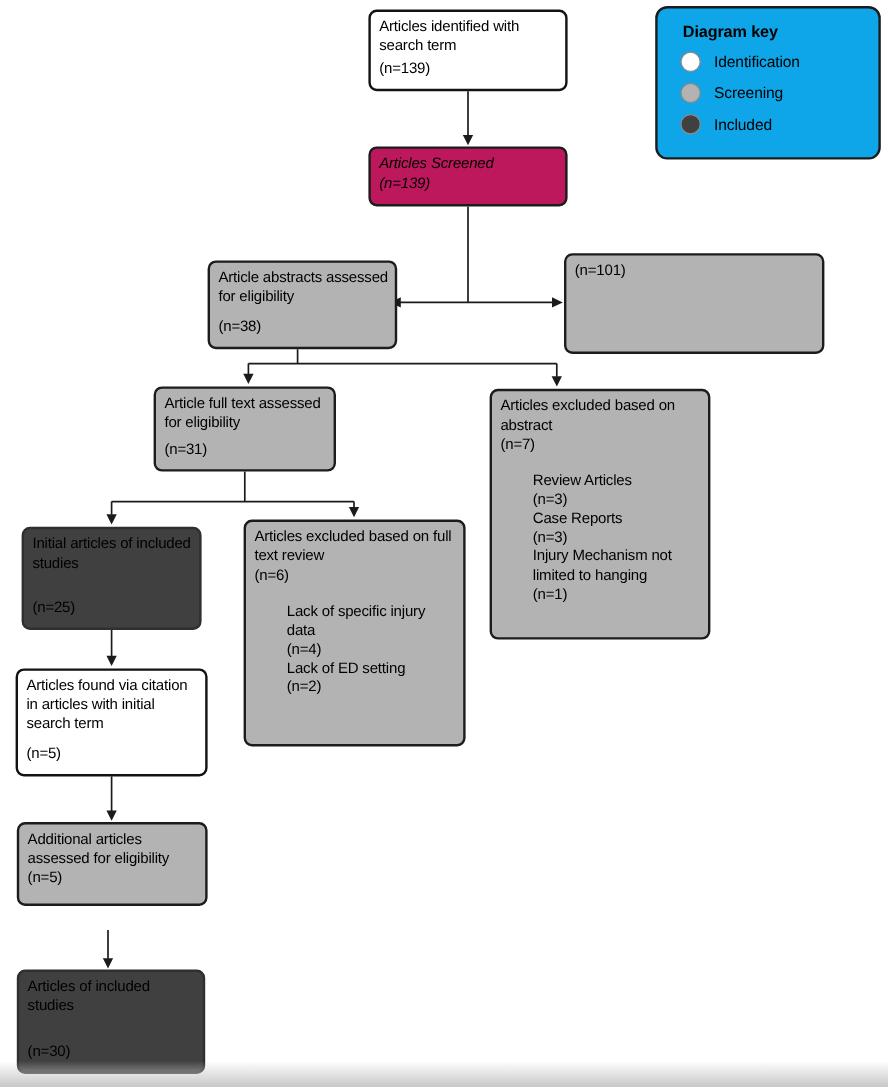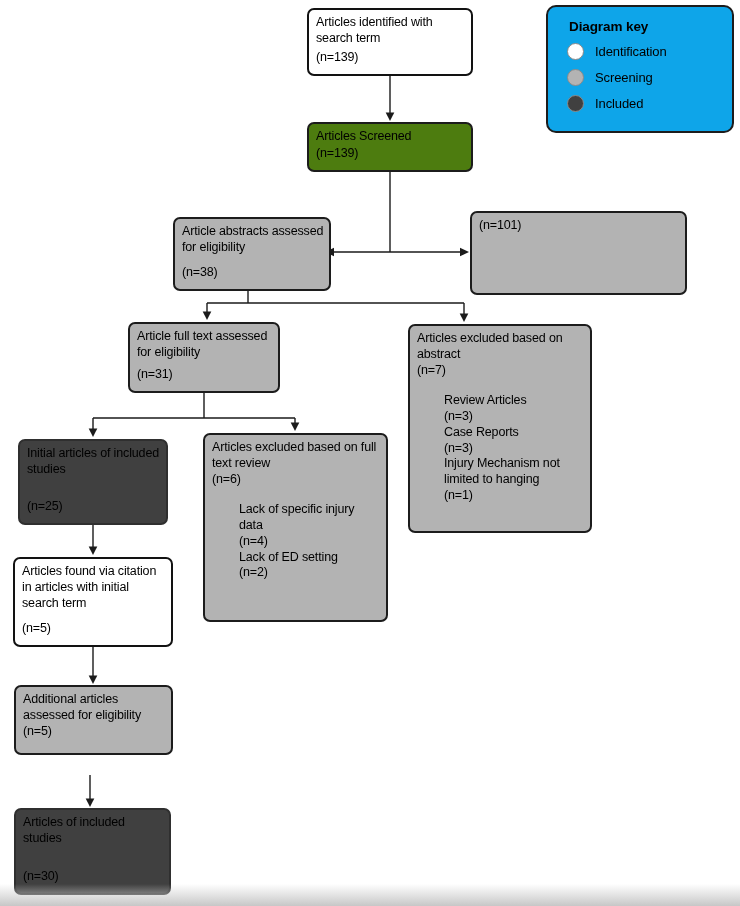--- a/index.html
+++ b/index.html
@@ -88,21 +88,21 @@
       <span class="key-dot" style="background: rgb(64, 64, 64);"></span>
       <span class="key-label">Included</span>
     </div>
   </div>
 
   <div class="box white flexsb" id="box-identified" style="background: rgb(255, 255, 255);">
     <div>Articles identified with search term</div>
     <div>(n=139)</div>
   </div>
 
-  <div class="box flexsb" id="box-screened" style="background: #4d7c0f;">
+  <div class="box flexsb" id="box-screened" style="background: #be185d; font-style: italic;">
     <div>Articles Screened</div>
     <div>(n=139)</div>
   </div>
 
   <div class="box flexsb" id="box-abstracts" style="background: rgb(179, 179, 179);">
     <div>Article abstracts assessed for eligibility</div>
     <div>(n=38)</div>
   </div>
 
   <div class="box flexsb" id="box-excluded-title" style="background: rgb(179, 179, 179);">

